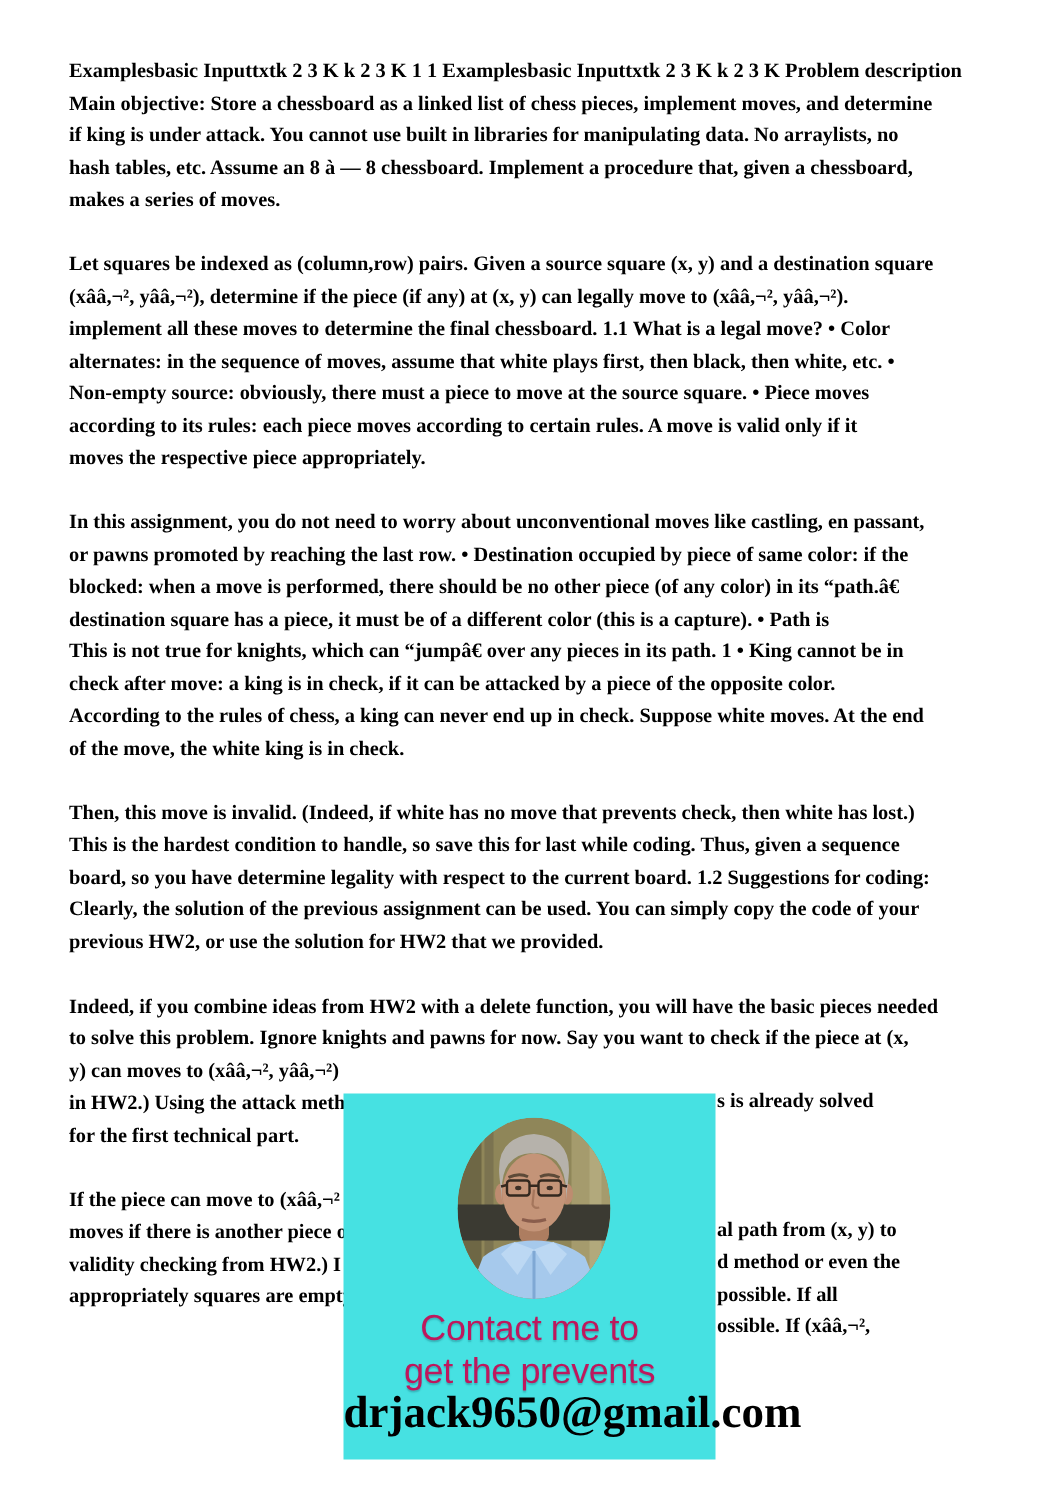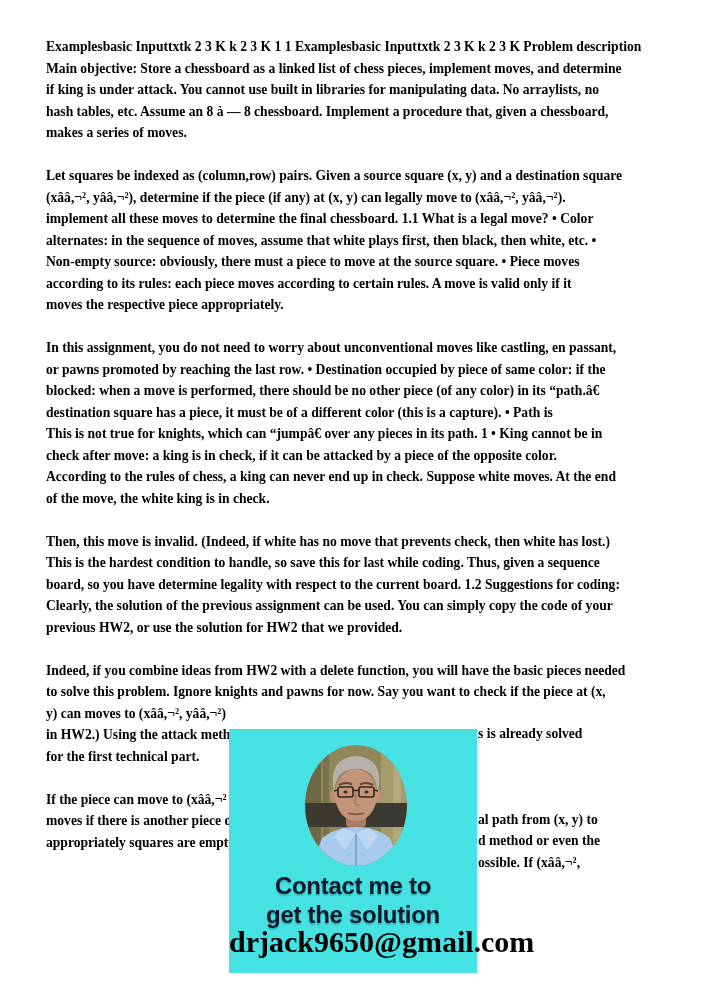--- a/index.html
+++ b/index.html
@@ -34,24 +34,24 @@
   .avatar {
     position: absolute;
     left: 76px; top: 16px;
     width: 102px; height: 121px;
     border-radius: 50%;
     overflow: hidden;
   }
   .promo-h {
     position: absolute; left: 0; width: 100%;
     font-family: "Liberation Sans", sans-serif;
-    font-weight: bold;
+    font-weight: normal;
     font-size: 24px; line-height: 29px;
     letter-spacing: -0.3px;
-    color: #0f172a;
+    color: #be185d;
     text-shadow: 0 1.5px 1px rgba(20,110,120,0.35);
   }
   .promo-h1 { top: 142px; }
   .promo-h2 { top: 171px; }
   .promo-email {
     position: absolute; left: 0; width: 100%;
     top: 200px;
     font-family: "Liberation Serif", serif;
     font-weight: bold;
     font-size: 30px; line-height: 26px;
@@ -98,20 +98,21 @@
     <div class="paragraph">
       <div class="line">Indeed, if you combine ideas from HW2 with a delete function, you will have the basic pieces needed</div>
       <div class="line">to solve this problem. Ignore knights and pawns for now. Say you want to check if the piece at (x,</div>
       <div class="line"><span class="lfrag">y) can moves to (xââ,¬², yââ,¬²)</span><span class="rfrag">s is already solved</span></div>
       <div class="line"><span class="lfrag">in HW2.) Using the attack meth</span></div>
       <div class="line">for the first technical part.</div>
     </div>
     <div class="paragraph">
       <div class="line"><span class="lfrag">If the piece can move to (xââ,¬²</span><span class="rfrag">al path from (x, y) to</span></div>
       <div class="line"><span class="lfrag">moves if there is another piece on</span><span class="rfrag">d method or even the</span></div>
+      <div class="line"><span class="lfrag">validity checking from HW2.) I</span><span class="rfrag">possible. If all</span></div>
       <div class="line"><span class="lfrag">appropriately squares are empty</span><span class="rfrag">ossible. If (xââ,¬²,</span></div>
     </div>
   </div>
 
 <div class="overlay" style="background: rgb(70, 225, 226);">
   <div class="avatar">
     <svg viewBox="0 0 102 121" width="102" height="121" xmlns="http://www.w3.org/2000/svg">
       <defs>
         <clipPath id="ac">
             <ellipse cx="51" cy="60.5" rx="51" ry="60.5"></ellipse>
@@ -143,15 +144,15 @@
           <line x1="69" y1="45" x2="73" y2="46"></line>
         </g>
         <ellipse cx="40.5" cy="47" rx="2.1" ry="1.5" fill="#3d2f26"></ellipse>
         <ellipse cx="61.5" cy="47" rx="2.1" ry="1.5" fill="#3d2f26"></ellipse>
         <path d="M51 48 L50 58 Q51 61 54.5 60" stroke="#a5765c" stroke-width="1.5" fill="none"></path>
         <path d="M43 68 Q51 70.5 59 68" stroke="#8a5d4c" stroke-width="2" fill="none"></path>
       </g>
     </svg>
   </div>
   <div class="promo-h promo-h1">Contact me to</div>
-  <div class="promo-h promo-h2">get the solution</div>
+  <div class="promo-h promo-h2">get the prevents</div>
   <div class="promo-email">drjack9650@gmail.com</div>
 </div>
 
 </body></html>

